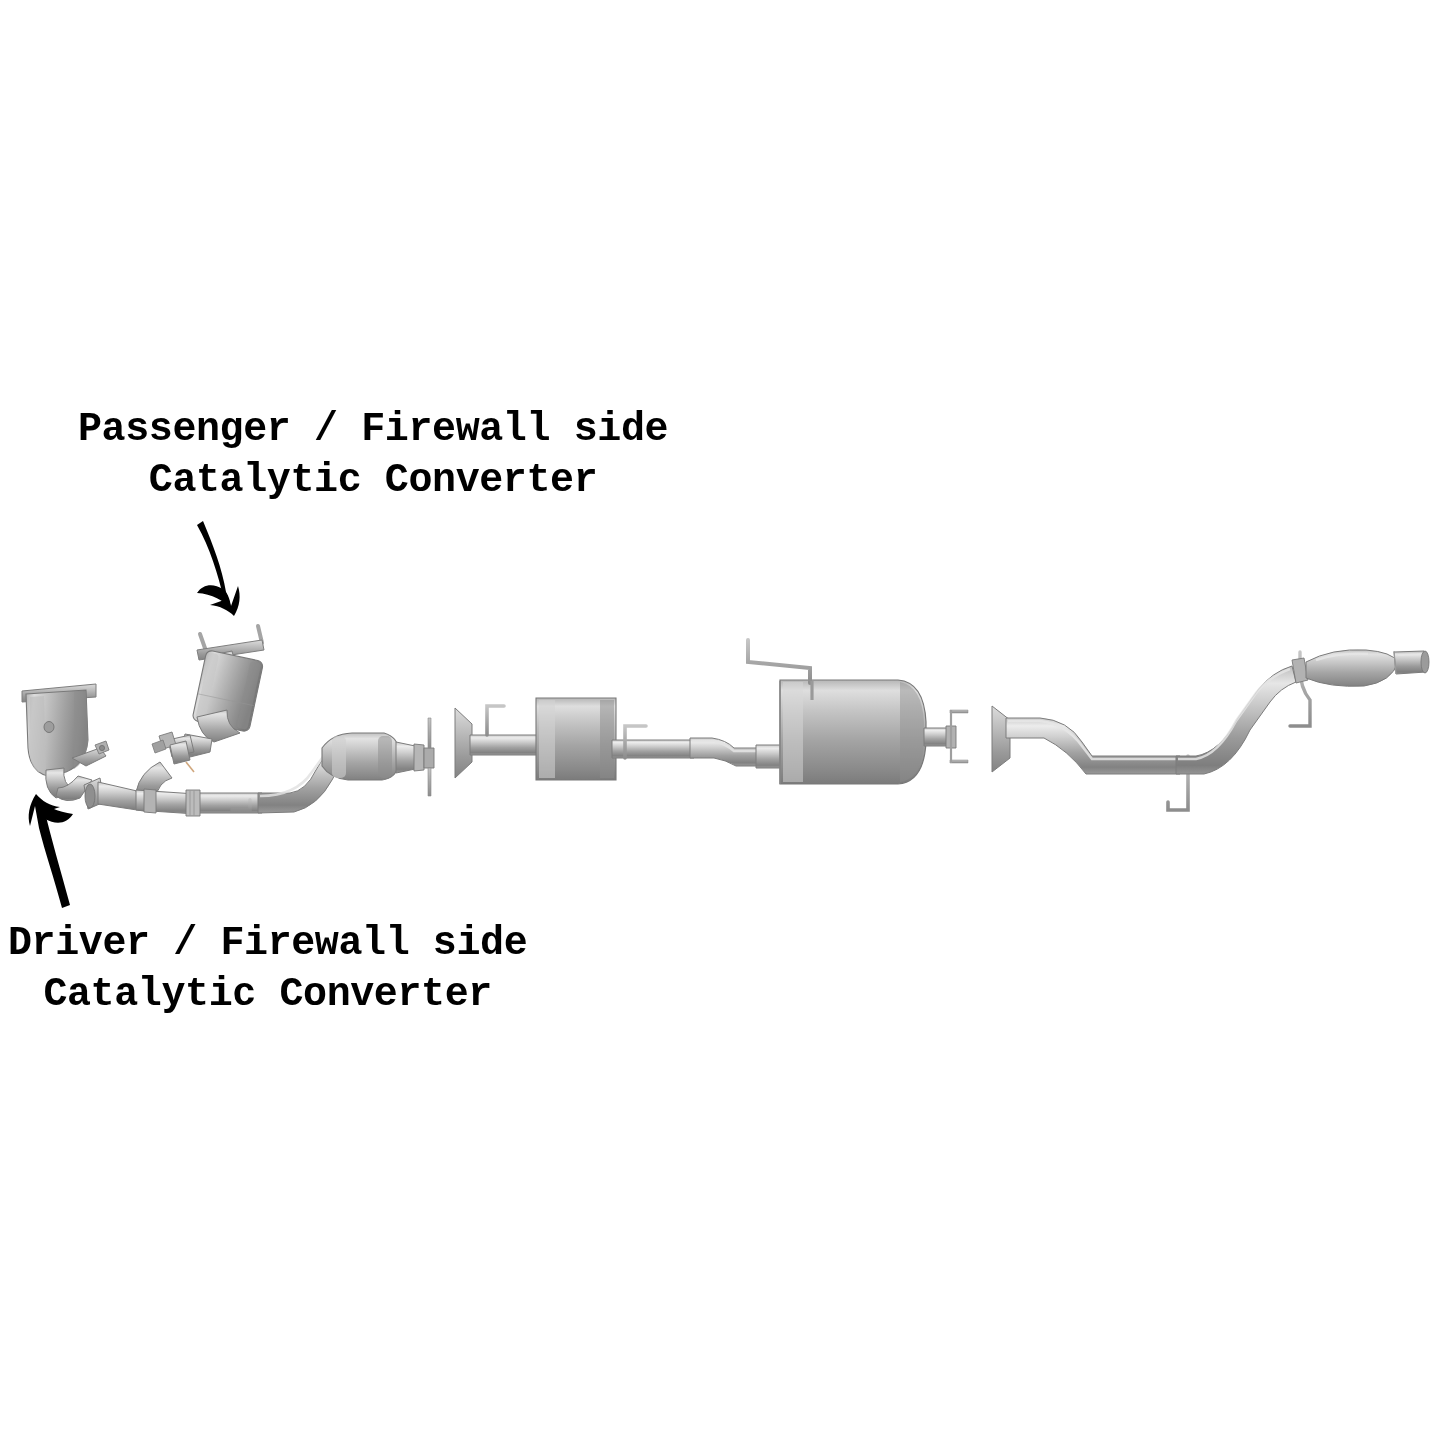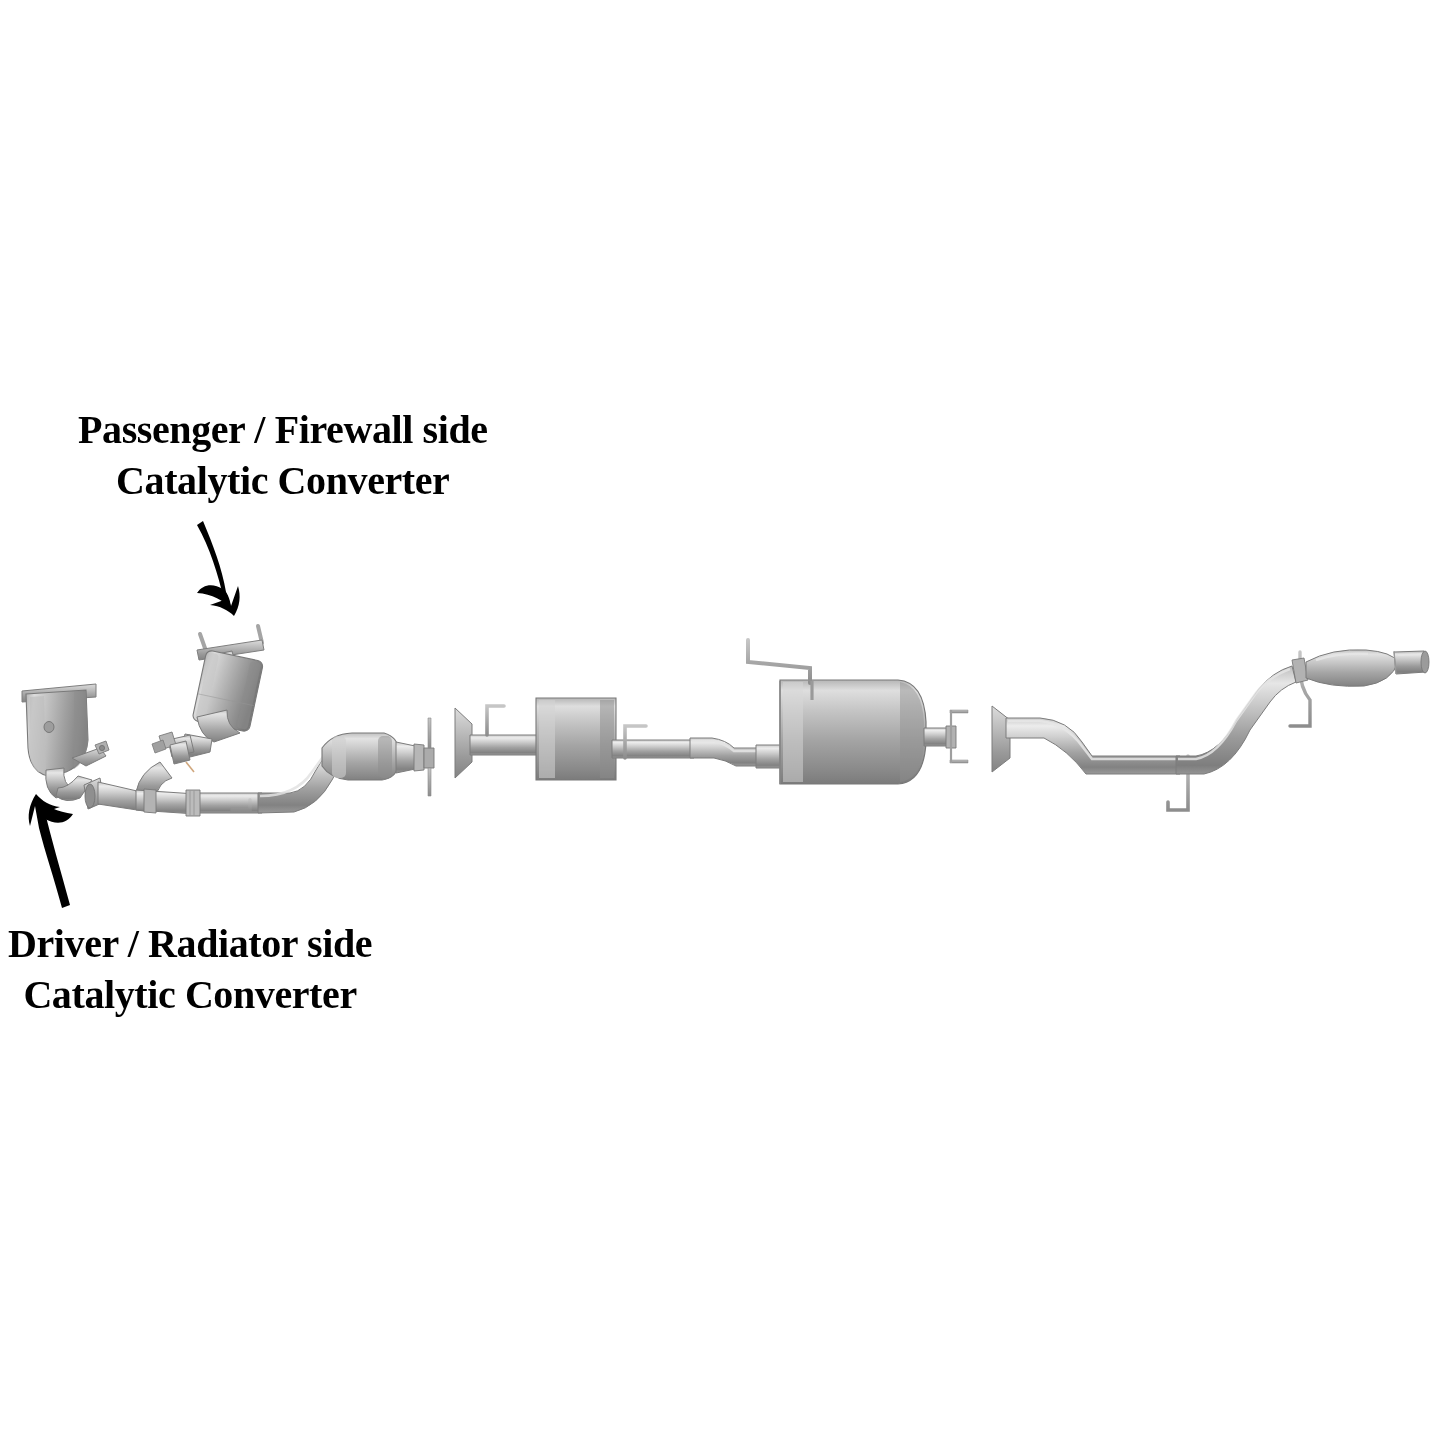--- a/index.html
+++ b/index.html
@@ -17,21 +17,21 @@
   #stage {
     position: absolute;
     left: 0; top: 0;
     width: 1445px;
     height: 1445px;
     background: #ffffff;
   }
   .annotation-label {
     position: absolute;
     color: #000000;
-    font-family: Liberation Serif, serif;
+    font-family: Liberation Mono, monospace;
     font-weight: bold;
     font-size: 40px;
     line-height: 1.28;
     letter-spacing: -0.4px;
     white-space: pre;
     text-align: center;
   }
   #label-passenger {
     left: 78px;
     top: 404px;
@@ -299,16 +299,16 @@
       <path d="M36,798
                C 45,806 58,812 73,814
                C 67,824 56,825 45,819
                C 39,815 36,807 36,798 Z" fill="#000000"></path>
     </g>
   </svg>
 
   <div class="annotation-label" id="label-passenger">Passenger / Firewall side
 Catalytic Converter</div>
 
-  <div class="annotation-label" id="label-driver">Driver / Radiator side
+  <div class="annotation-label" id="label-driver">Driver / Firewall side
 Catalytic Converter</div>
 
 </div>
 
 </body></html>

